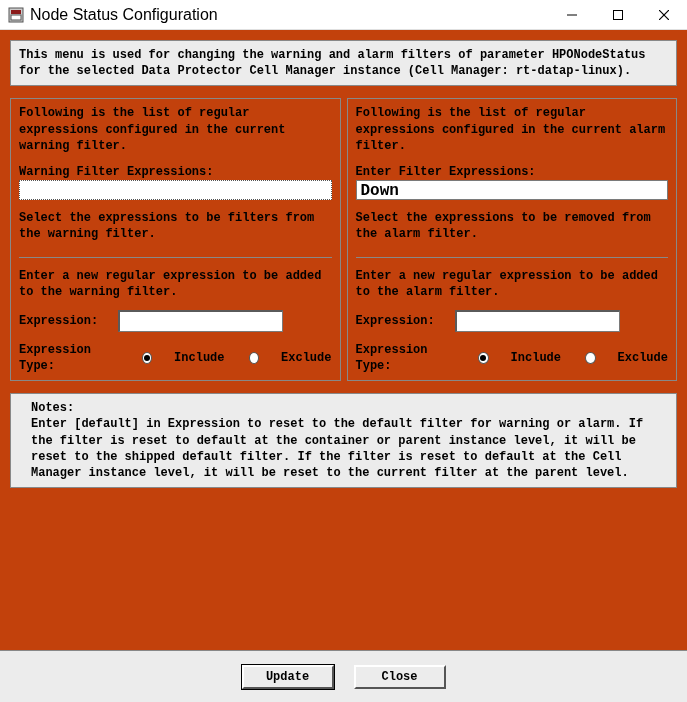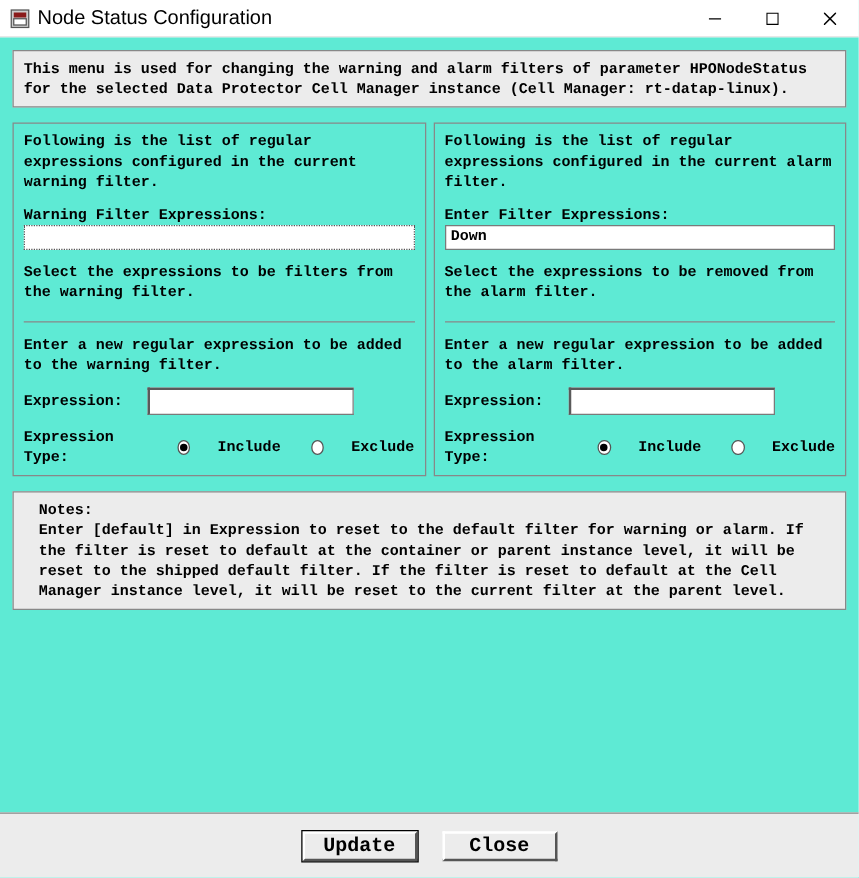--- a/index.html
+++ b/index.html
@@ -29,21 +29,21 @@
   }
   .titlebar .title { flex:1; }
   .win-btn {
     width:46px; height:30px;
     display:flex;align-items:center;justify-content:center;
     font-family: "Segoe UI", sans-serif;
     font-size:12px;
   }
   .content {
     padding:10px;
-    background:#5eead4;
+    background:#c2410c;
     height:620px;
   }
   .panel {
     border:1px solid #888;
     background:#ececec;
     padding:6px 8px;
   }
   .desc { margin-bottom:12px; }
   .desc p { margin:0; font-weight:bold; line-height:1.35; }
   .two-col {
@@ -61,21 +61,21 @@
   }
   .blk { margin-bottom:10px; }
   .boldtxt { font-weight:bold; line-height:1.35; }
   .listbox {
     border:1px solid #7a7a7a;
     background:#fff;
     height:20px;
     width:100%;
     padding:1px 4px;
     font-family: "Courier New", monospace;
-    font-size:12px;
+    font-size:16px;
     font-weight:bold;
     overflow:hidden;
   }
   .listbox.dotted { border:1px dotted #555; }
   .hr {
     border:none;
     border-top:1px solid #888;
     margin:4px 0 10px 0;
   }
   .row { display:flex; align-items:center; gap:20px; }
@@ -114,21 +114,21 @@
     align-items:center;
     justify-content:center;
     gap:20px;
     background:#ececec;
   }
   button.btn {
     width:92px;
     height:24px;
     font-family:"Courier New", monospace;
     font-weight:bold;
-    font-size:16px;
+    font-size:12px;
     background:#ececec;
     border:1px solid #555;
     border-top:2px solid #fff;
     border-left:2px solid #fff;
     border-right:2px solid #555;
     border-bottom:2px solid #555;
   }
   button.btn.primary {
     outline:1px solid #000;
   }

